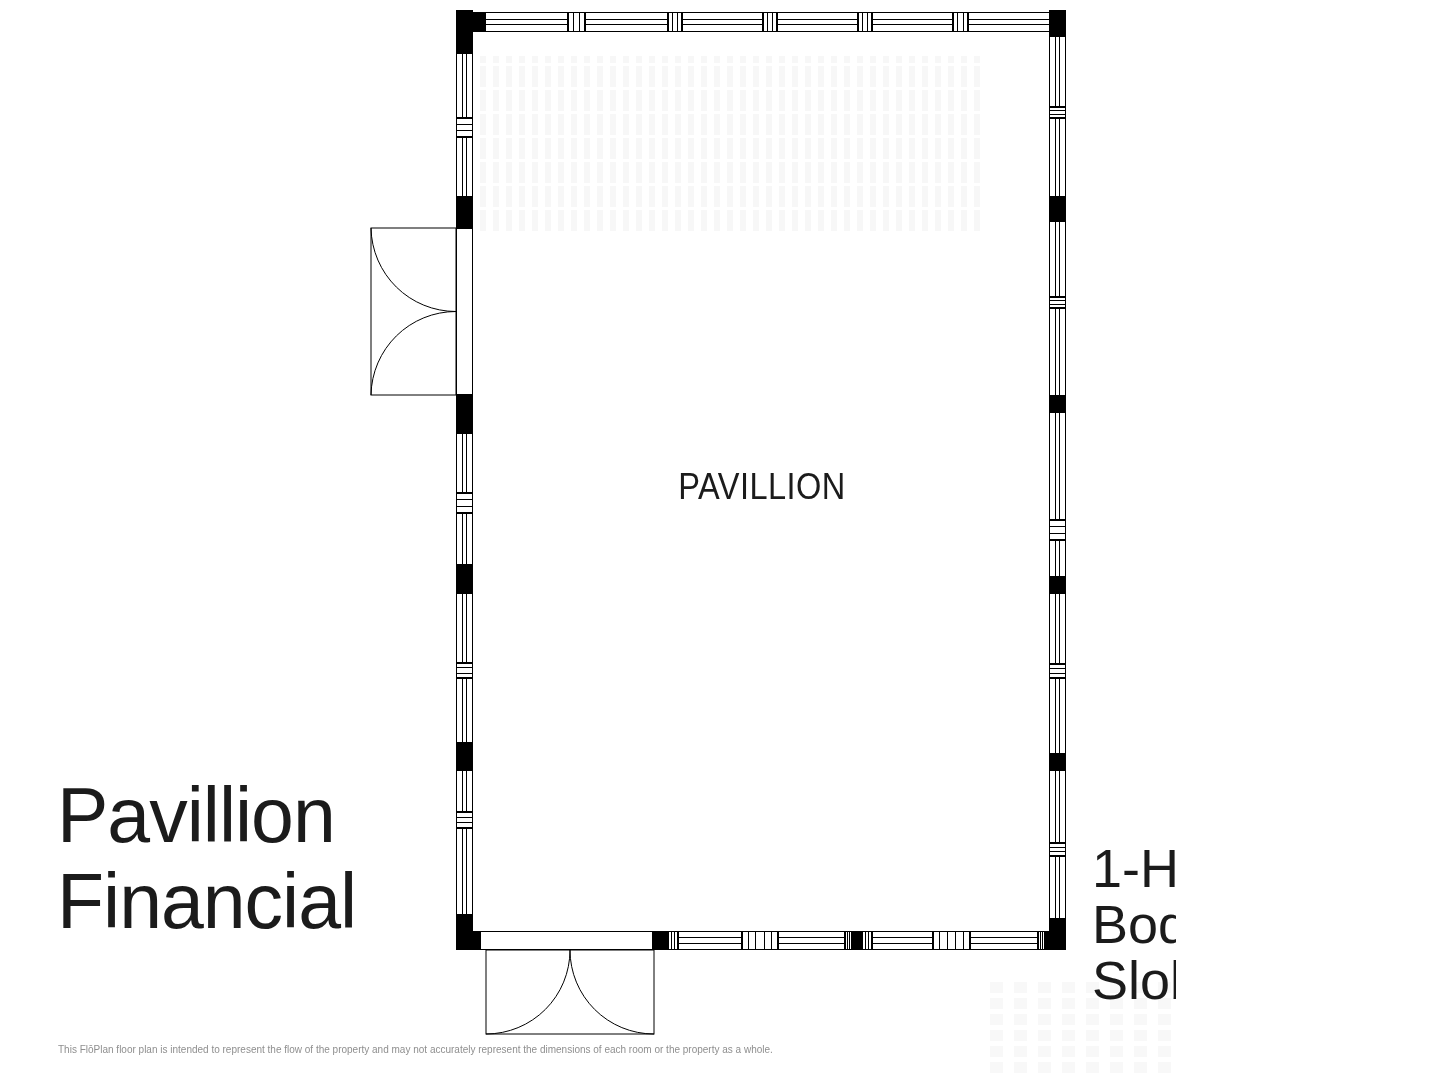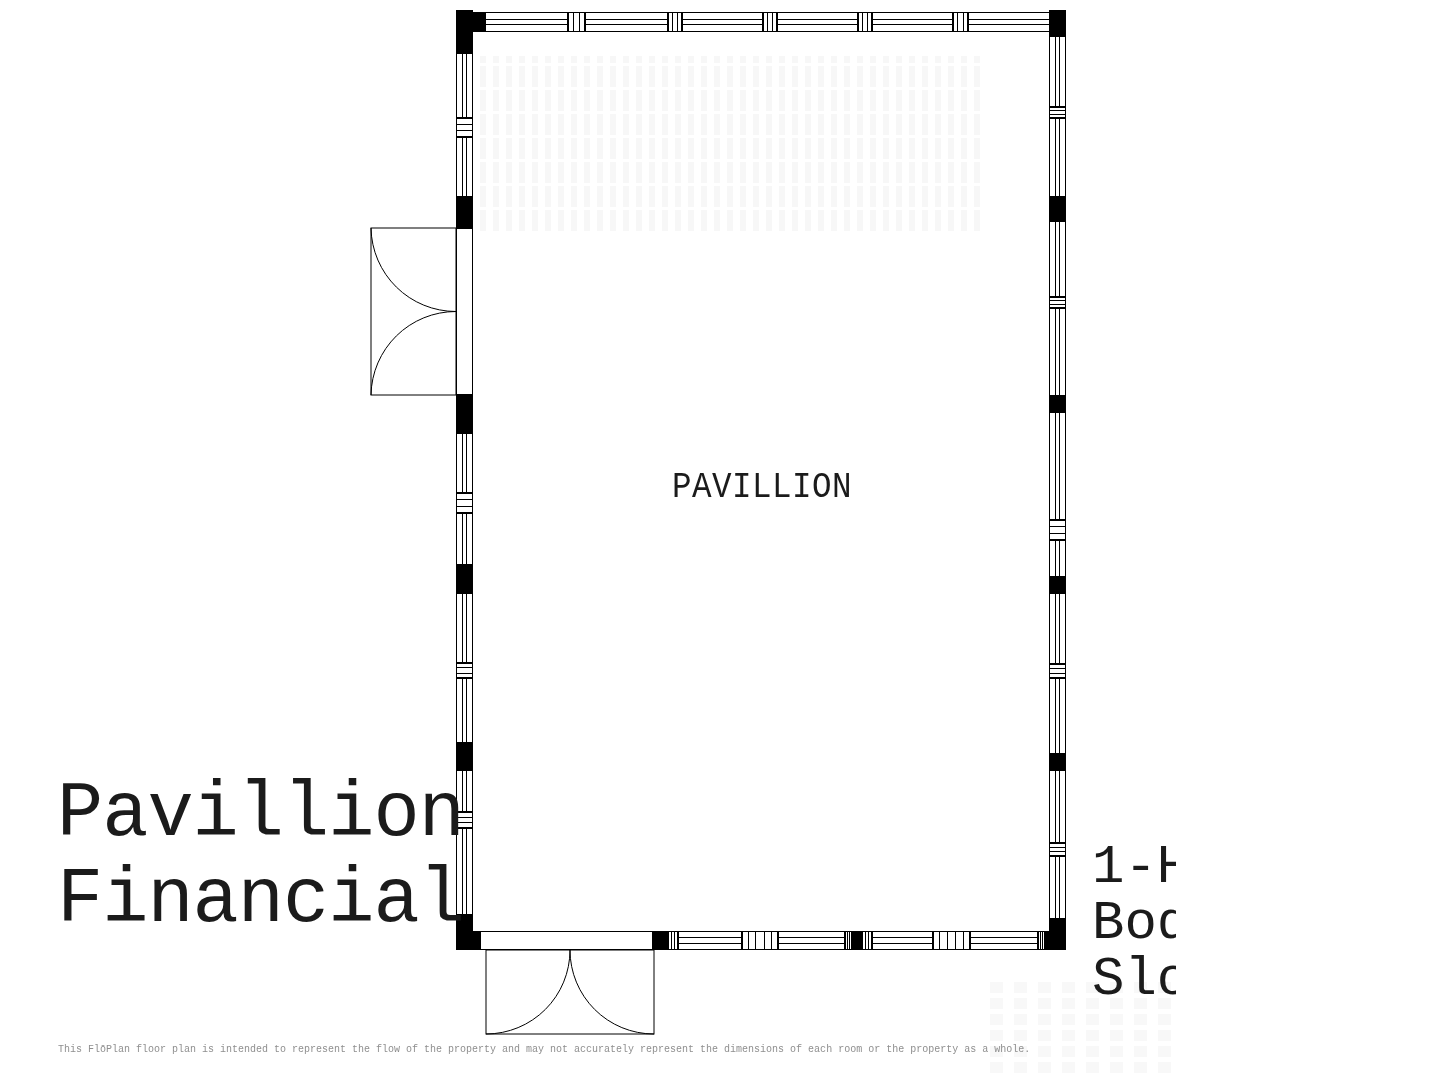--- a/index.html
+++ b/index.html
@@ -1,17 +1,17 @@
 <!DOCTYPE html>
 <html><head>
 <meta charset="utf-8">
 <style>
   html,body{margin:0;padding:0;background:#fff;}
   .canvas{position:relative;width:1176px;height:1080px;background:#ffffff;overflow:hidden;
-          font-family:Liberation Mono, monospace;}
+          font-family:Liberation Sans, sans-serif;}
   .wm{position:absolute;pointer-events:none;}
   .wm-stripes{left:480px;top:56px;width:505px;height:178px;
     background-image:
       repeating-linear-gradient(0deg,#ffffff 0 3px,rgba(255,255,255,0) 3px 24px),
       repeating-linear-gradient(90deg,#f7f7f7 0 6px,#ffffff 6px 13px);}
   .wm-grid{left:990px;top:978px;width:445px;height:100px;opacity:.65;
     background-image:
       repeating-linear-gradient(0deg,#ffffff 0 5px,rgba(255,255,255,0) 5px 16px),
       repeating-linear-gradient(90deg,#f5f5f5 0 13px,#ffffff 13px 24px);}
   svg#plan-svg{position:absolute;left:0;top:0;}

